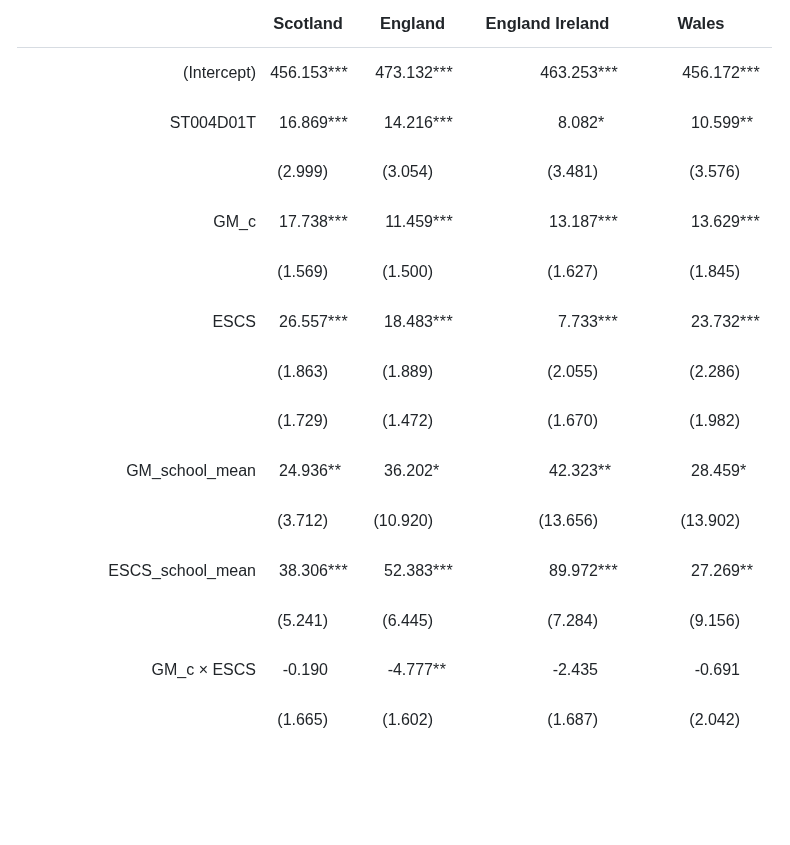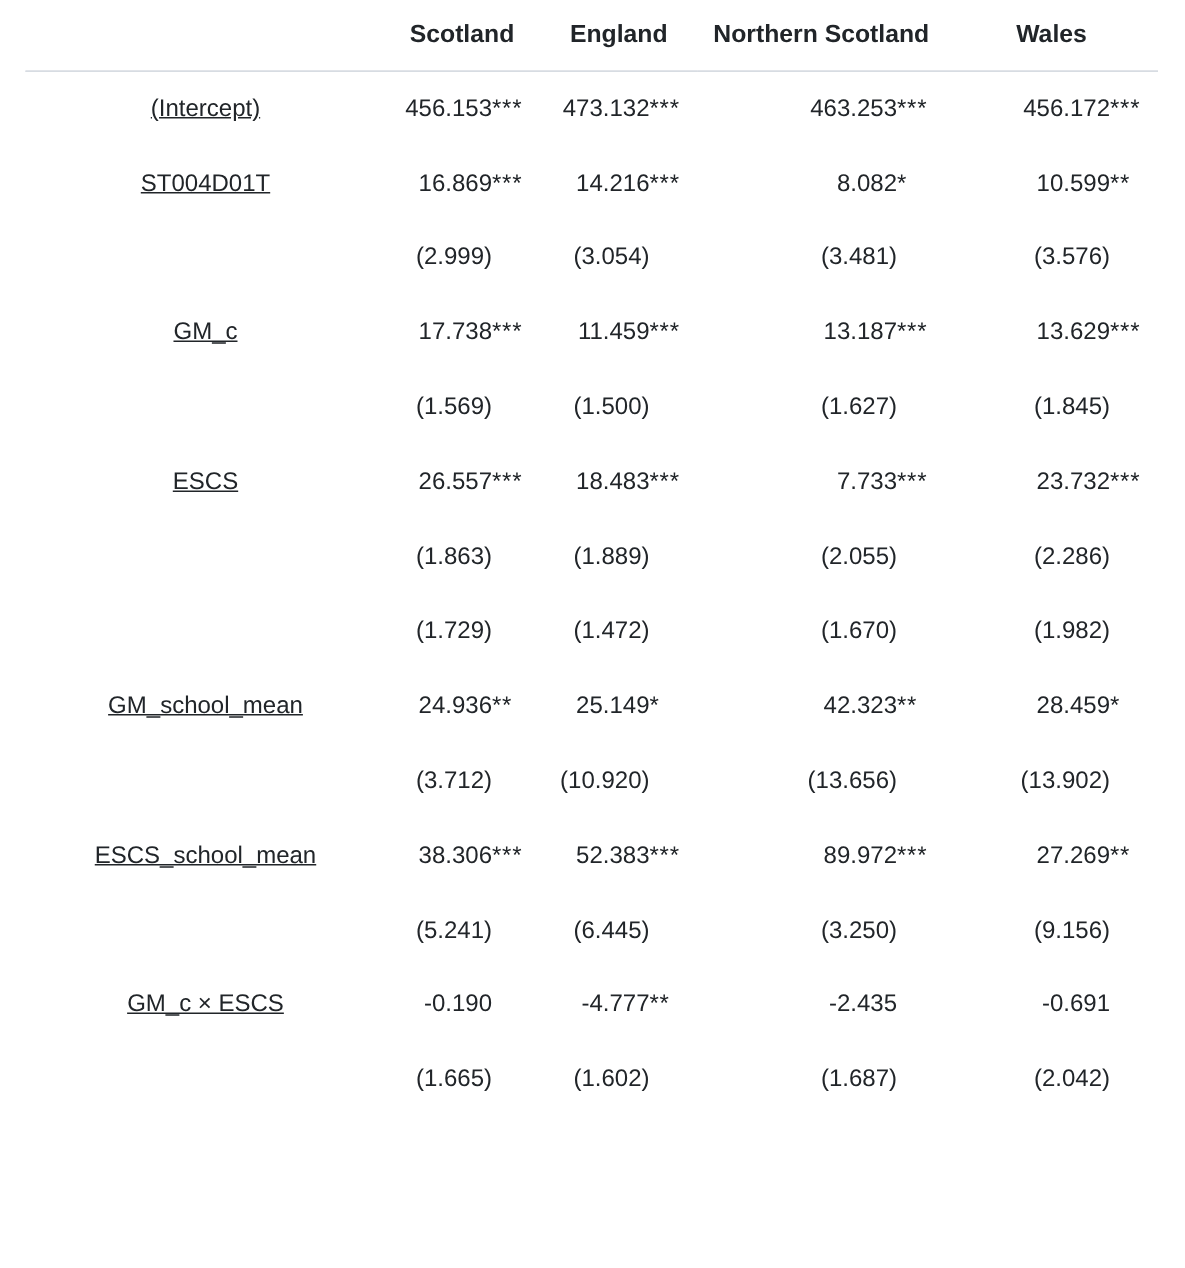--- a/index.html
+++ b/index.html
@@ -33,24 +33,23 @@
     border-bottom:1px solid var(--rule-color);
     white-space:nowrap;
   }
   tbody td{
     height:49.8px;
     vertical-align:middle;
     font-size:16px;
     padding:0;
   }
   td.label-cell{
-    text-align:center;
+    text-align:right;
     padding-left:1px;
     white-space:nowrap;
-    text-decoration:underline;
   }
   td.value-cell{
     text-align:right;
     padding-right:32px;
     white-space:nowrap;
   }
   .stars{
     display:inline-block;
     width:0;
     white-space:pre;
@@ -67,21 +66,21 @@
       <col style="width:104px">
       <col style="width:105px">
       <col style="width:165px">
       <col style="width:142px">
     </colgroup>
     <thead>
       <tr>
         <th></th>
         <th>Scotland</th>
         <th>England</th>
-        <th>Northern Scotland</th>
+        <th>England Ireland</th>
         <th>Wales</th>
       </tr>
     </thead>
     <tbody>
         <tr>
           <td class="label-cell">(Intercept)</td>
           <td class="value-cell"><span class="num">456.153</span><span class="stars">***</span></td>
           <td class="value-cell"><span class="num">473.132</span><span class="stars">***</span></td>
           <td class="value-cell"><span class="num">463.253</span><span class="stars">***</span></td>
           <td class="value-cell"><span class="num">456.172</span><span class="stars">***</span></td>
@@ -131,21 +130,21 @@
         <tr>
           <td class="label-cell"></td>
           <td class="value-cell">(1.729)</td>
           <td class="value-cell">(1.472)</td>
           <td class="value-cell">(1.670)</td>
           <td class="value-cell">(1.982)</td>
         </tr>
         <tr>
           <td class="label-cell">GM_school_mean</td>
           <td class="value-cell"><span class="num">24.936</span><span class="stars">**</span></td>
-          <td class="value-cell"><span class="num">25.149</span><span class="stars">*</span></td>
+          <td class="value-cell"><span class="num">36.202</span><span class="stars">*</span></td>
           <td class="value-cell"><span class="num">42.323</span><span class="stars">**</span></td>
           <td class="value-cell"><span class="num">28.459</span><span class="stars">*</span></td>
         </tr>
         <tr>
           <td class="label-cell"></td>
           <td class="value-cell">(3.712)</td>
           <td class="value-cell">(10.920)</td>
           <td class="value-cell">(13.656)</td>
           <td class="value-cell">(13.902)</td>
         </tr>
@@ -153,21 +152,21 @@
           <td class="label-cell">ESCS_school_mean</td>
           <td class="value-cell"><span class="num">38.306</span><span class="stars">***</span></td>
           <td class="value-cell"><span class="num">52.383</span><span class="stars">***</span></td>
           <td class="value-cell"><span class="num">89.972</span><span class="stars">***</span></td>
           <td class="value-cell"><span class="num">27.269</span><span class="stars">**</span></td>
         </tr>
         <tr>
           <td class="label-cell"></td>
           <td class="value-cell">(5.241)</td>
           <td class="value-cell">(6.445)</td>
-          <td class="value-cell">(3.250)</td>
+          <td class="value-cell">(7.284)</td>
           <td class="value-cell">(9.156)</td>
         </tr>
         <tr>
           <td class="label-cell">GM_c × ESCS</td>
           <td class="value-cell"><span class="num">-0.190</span><span class="stars"></span></td>
           <td class="value-cell"><span class="num">-4.777</span><span class="stars">**</span></td>
           <td class="value-cell"><span class="num">-2.435</span><span class="stars"></span></td>
           <td class="value-cell"><span class="num">-0.691</span><span class="stars"></span></td>
         </tr>
         <tr>

